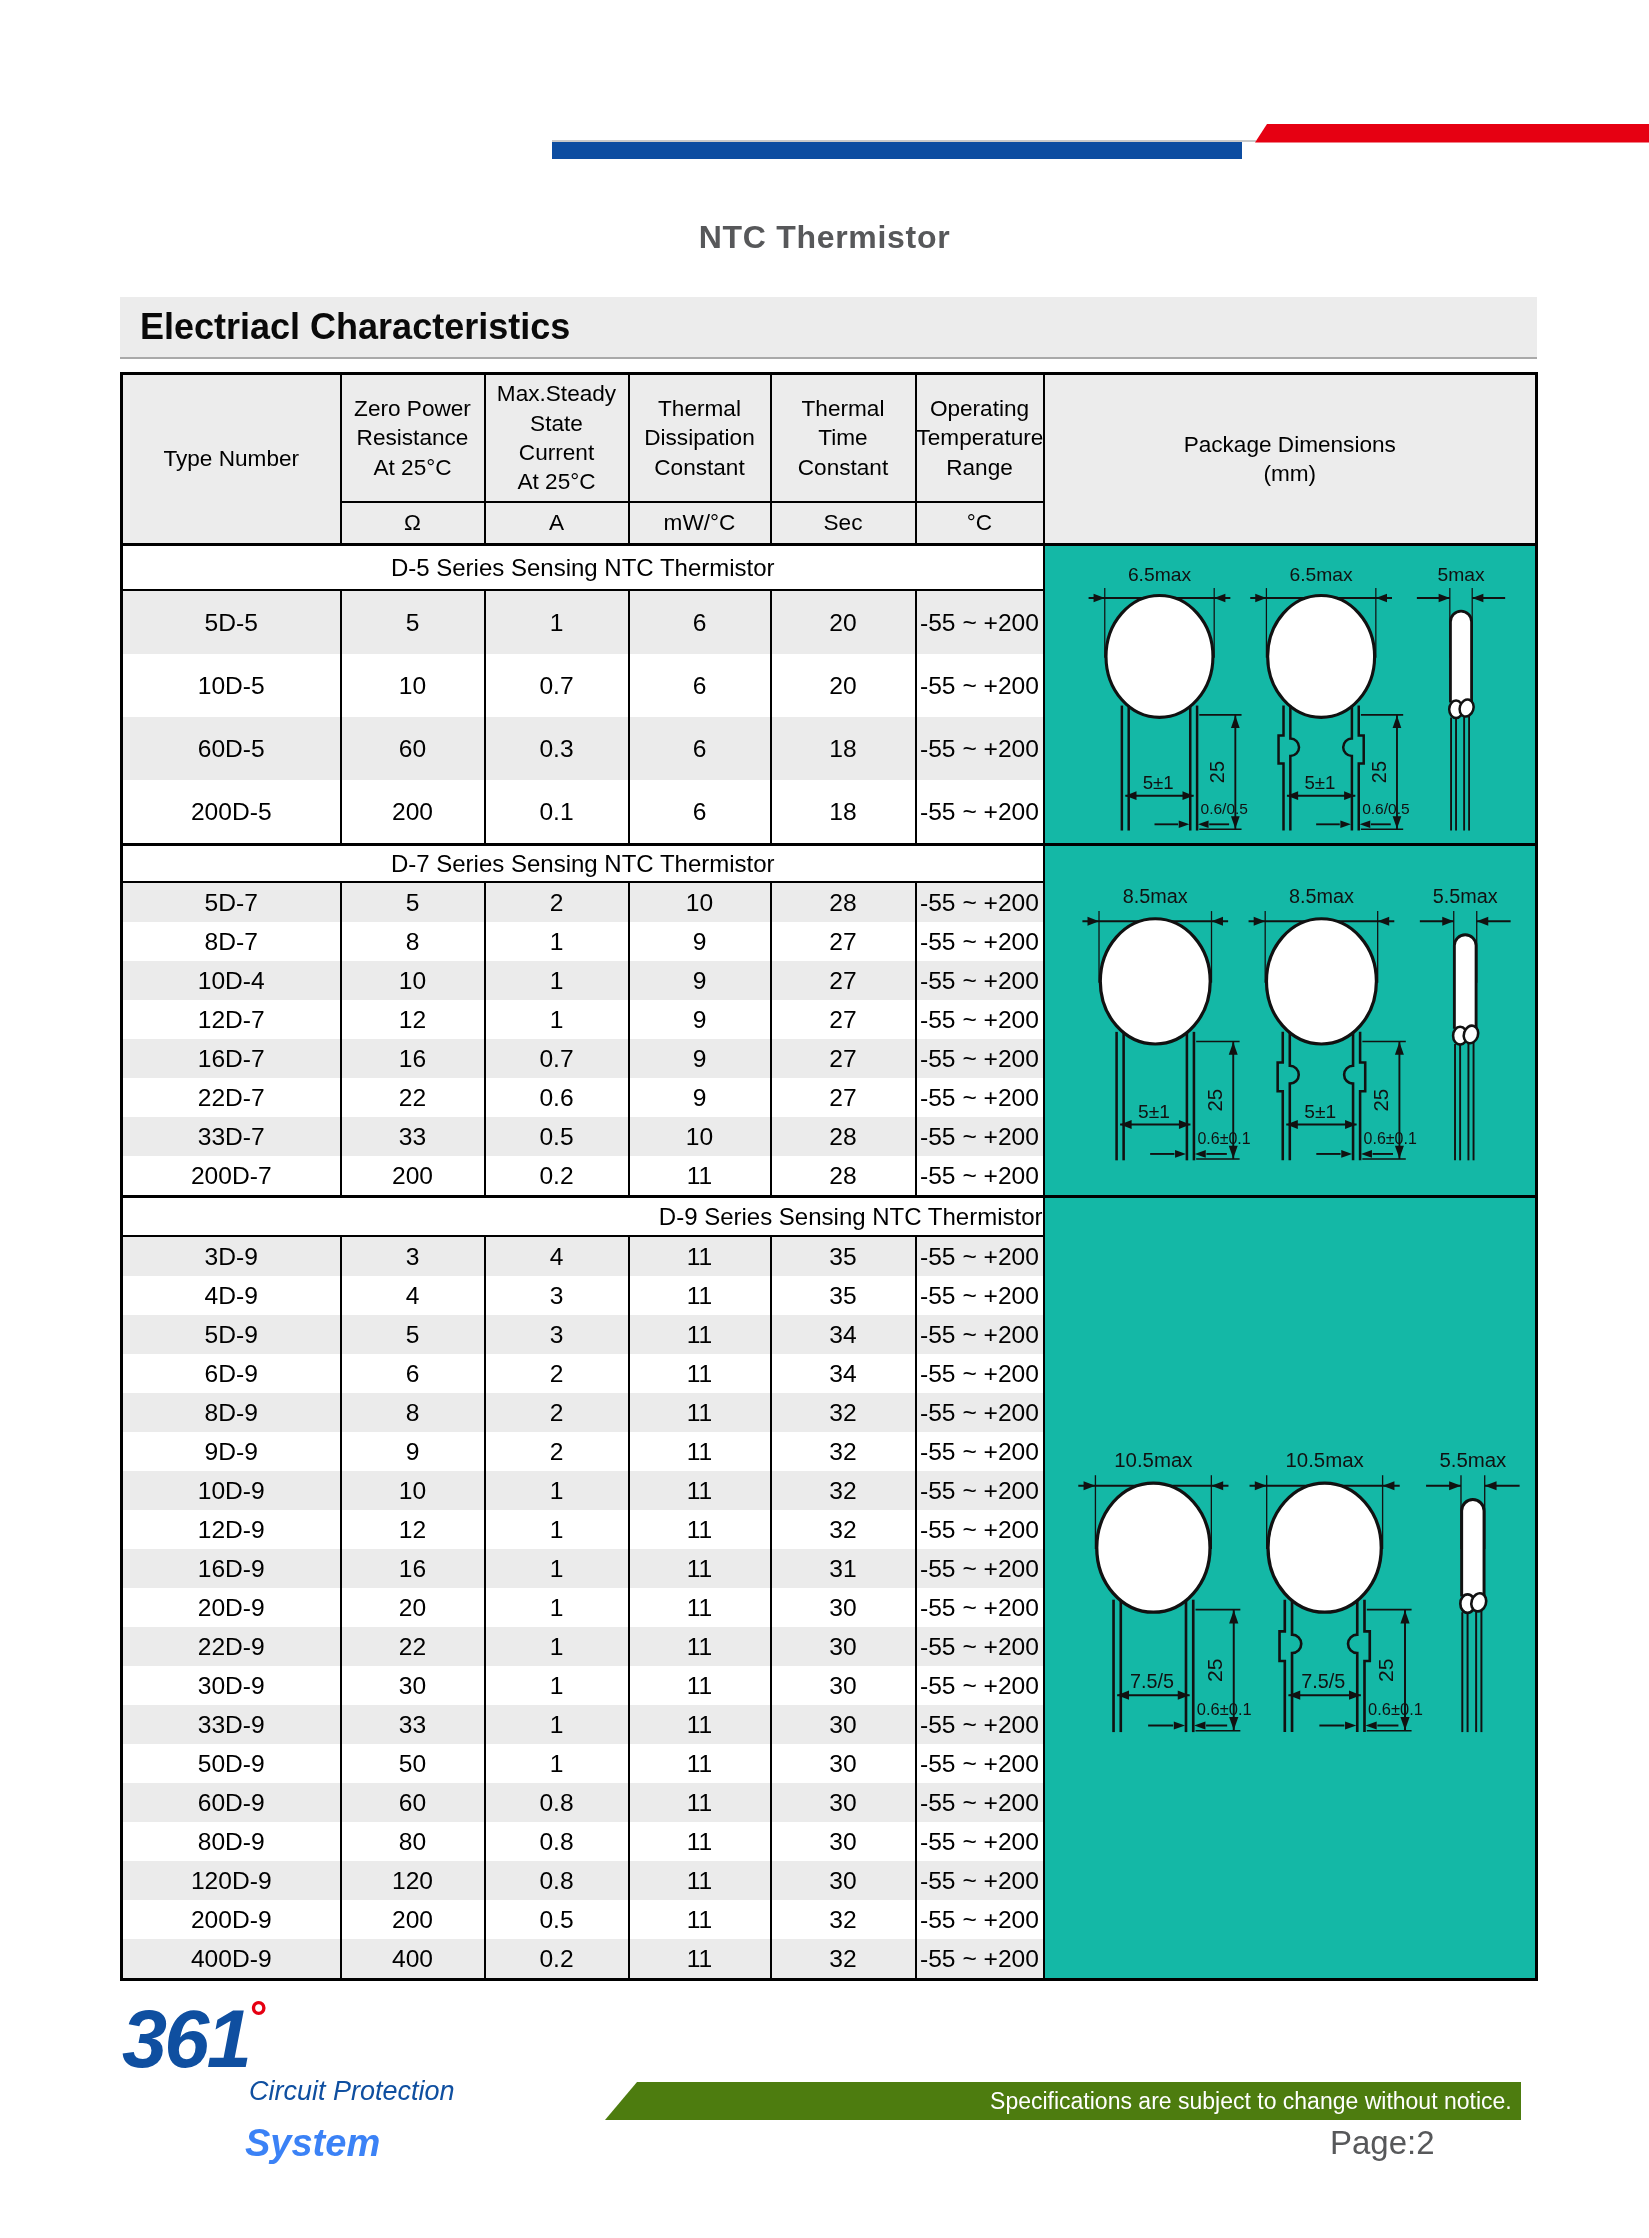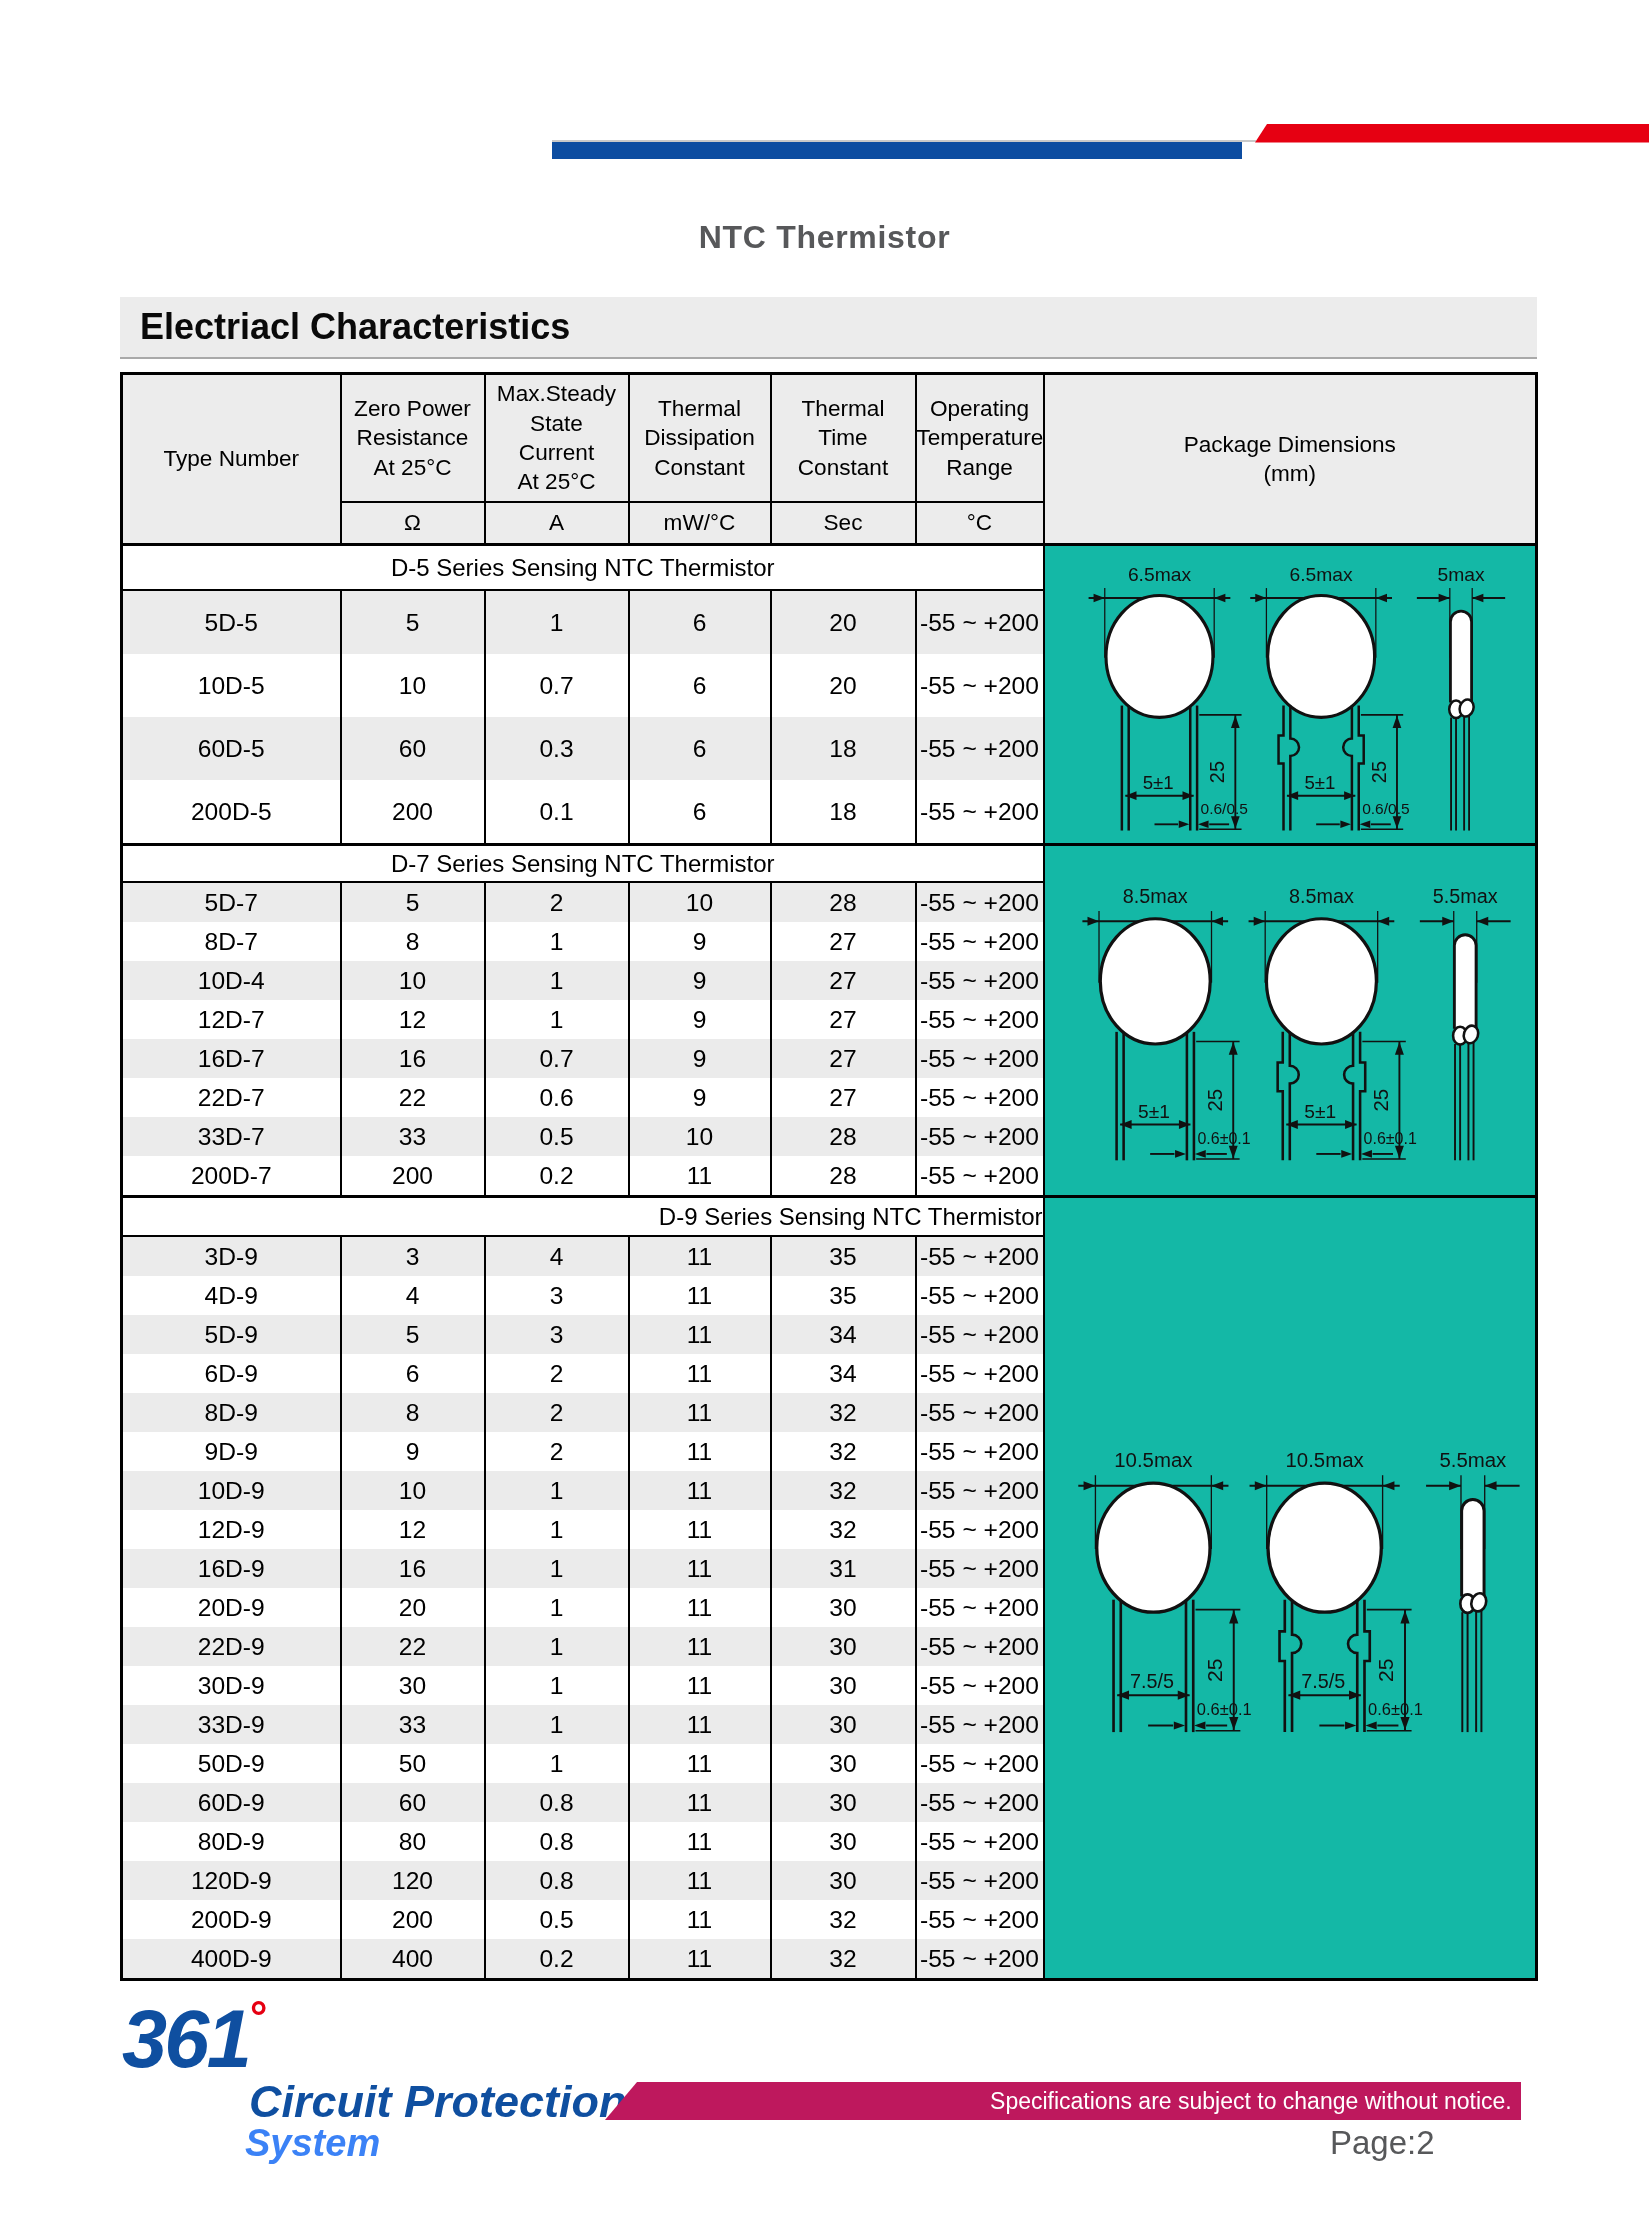--- a/index.html
+++ b/index.html
@@ -36,25 +36,25 @@
   .pkg0 svg{height:286px;} .pkg1 svg{height:294px;} .pkg2 svg{height:303px;}
   tr.t0 td{height:43px;} tr.t1 td{height:35px;} tr.t2 td{height:37px;text-align:right;}
   tr.s0 td{height:63px;} tr.s1 td{height:39px;} tr.s2 td{height:39px;}
   tr.data td{font-size:24.6px;background:#fff;}
   tr.data.gray td{background:#ebebeb;}
 
   
   .logo-num{position:absolute;left:122px;top:1999px;font-size:81px;line-height:1;
             font-weight:bold;font-style:italic;color:#0f4fa0;letter-spacing:-2.7px;}
   .logo-deg{font-size:44px;color:#e60012;vertical-align:top;position:relative;top:-4px;left:-1.3px;}
-  .logo-line1{position:absolute;left:249px;top:2076px;font-size:45px;font-weight:bold;
+  .logo-line1{position:absolute;left:249px;top:2076px;font-size:27px;font-weight:normal;
               font-style:italic;color:#0f4fa0;}
   .logo-line2{position:absolute;left:245px;top:2122px;font-size:38px;font-weight:bold;
               font-style:italic;color:#3b82f6;}
-  .notice-band{position:absolute;left:605px;top:2082px;width:916px;height:38px;background:#be185d;
+  .notice-band{position:absolute;left:605px;top:2082px;width:916px;height:38px;background:#4d7c0f;
               clip-path:polygon(32px 0,100% 0,100% 100%,0 100%);
               color:#fff;font-size:23px;line-height:38px;text-align:right;
               padding-right:9.3px;box-sizing:border-box;}
   .page-num{position:absolute;left:1330px;top:2124px;width:193px;text-align:left;
             font-size:33px;color:#57585a;}
 </style>
 </head>
 <body>
 
 <div class="page">

